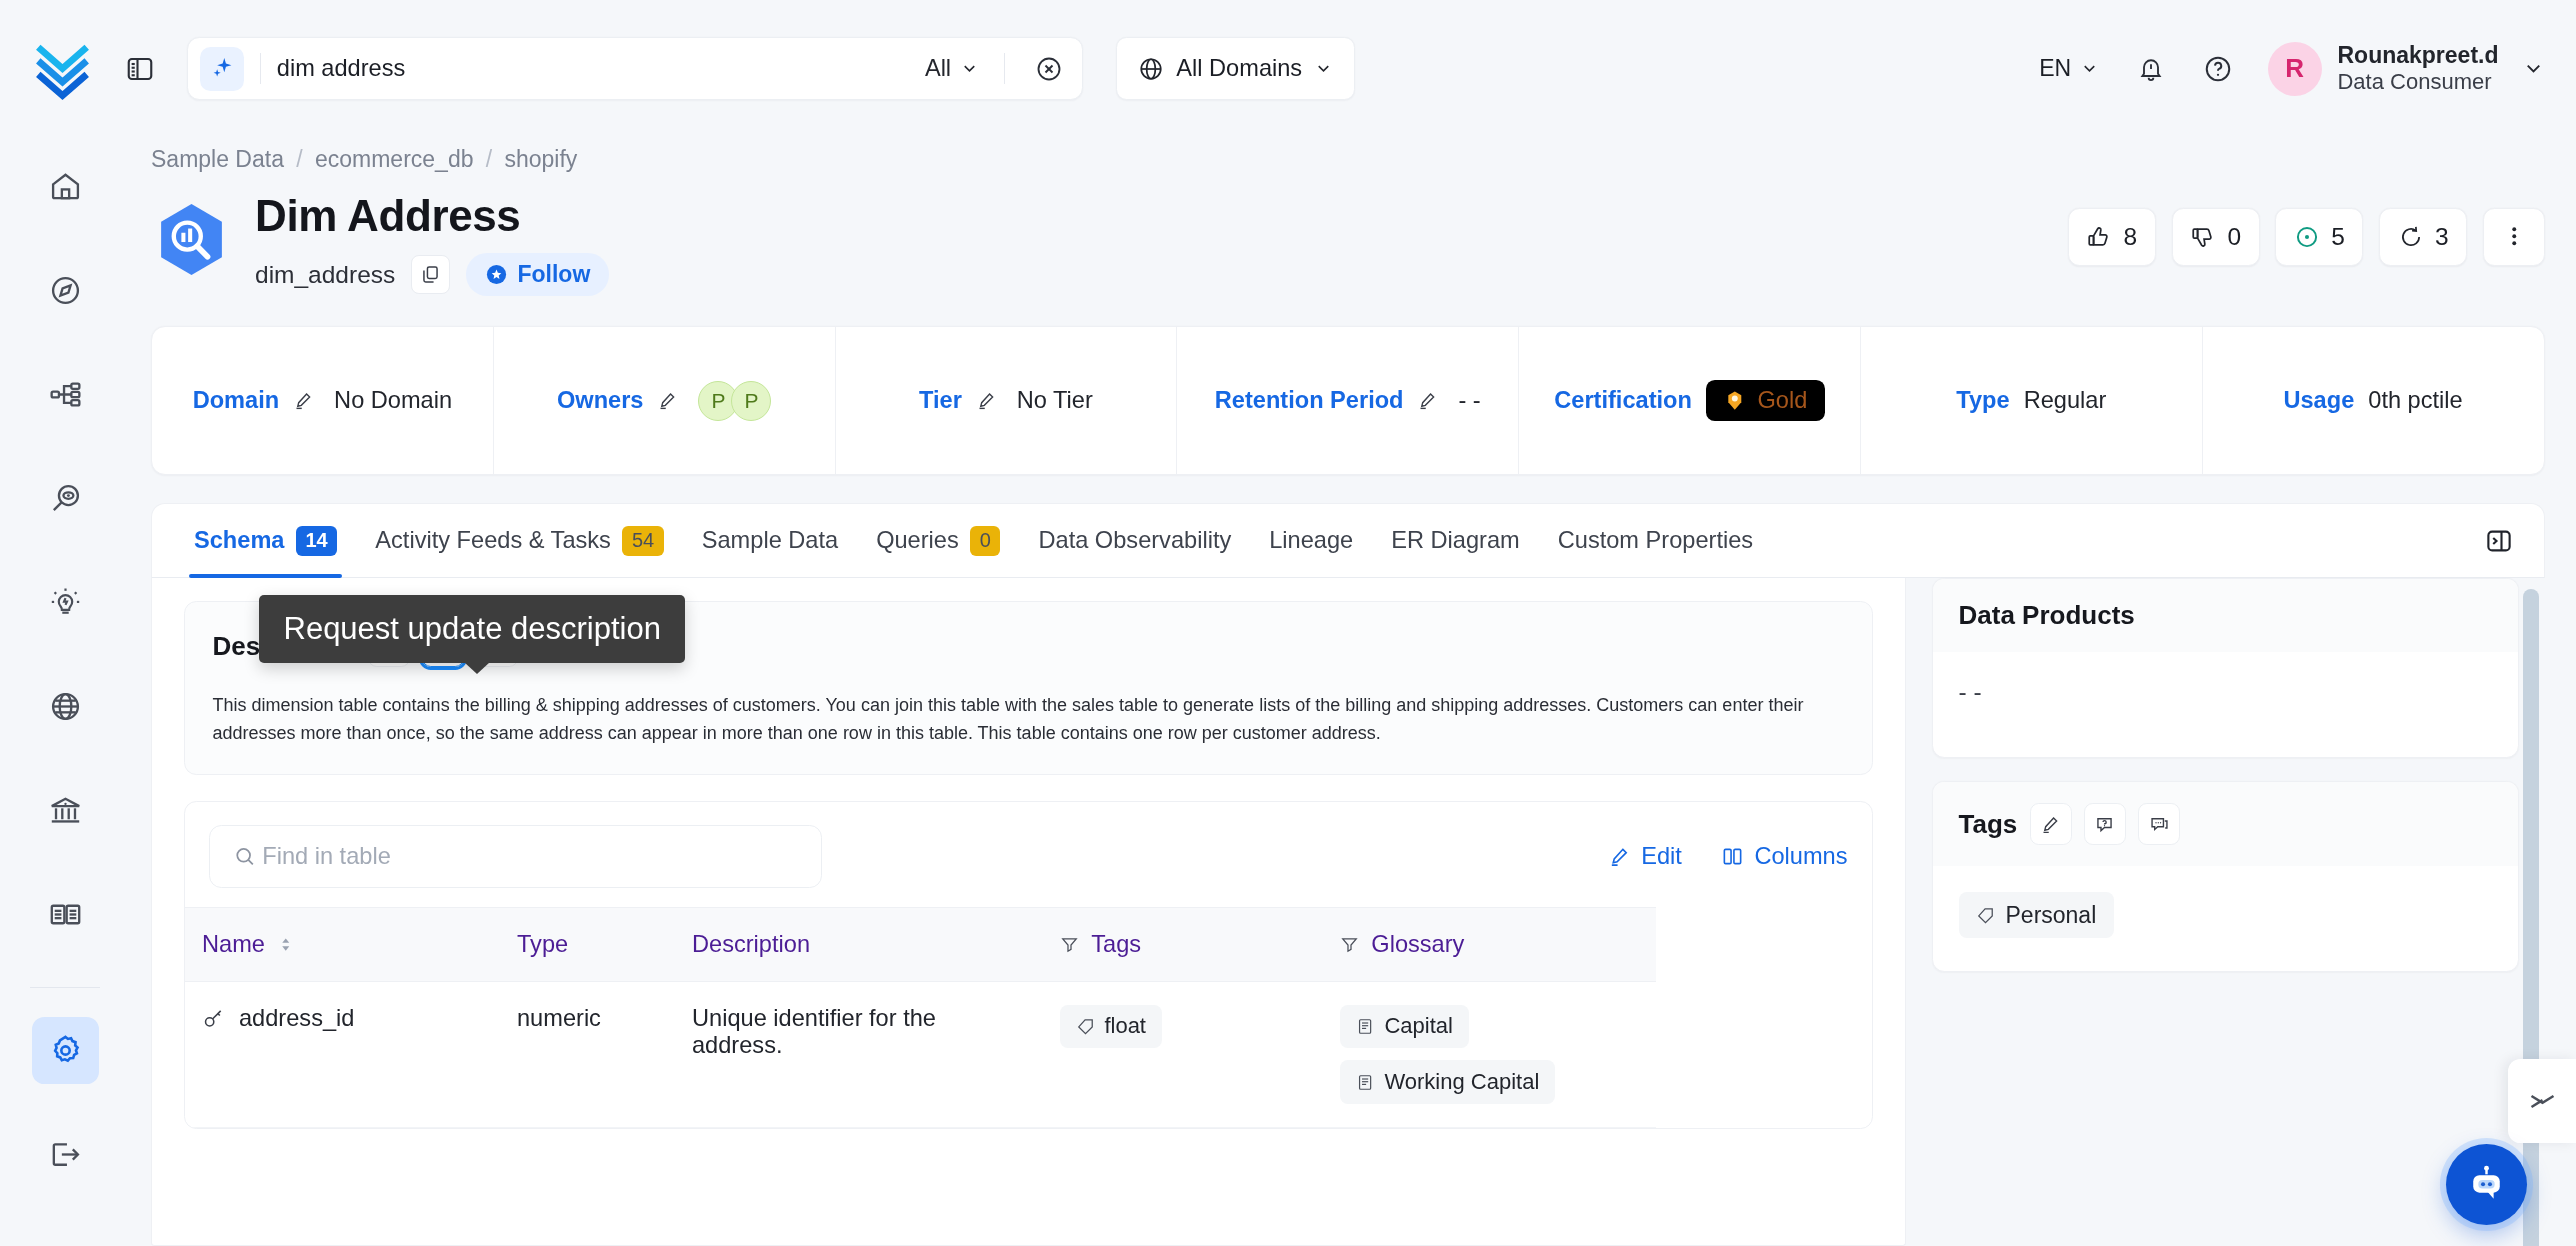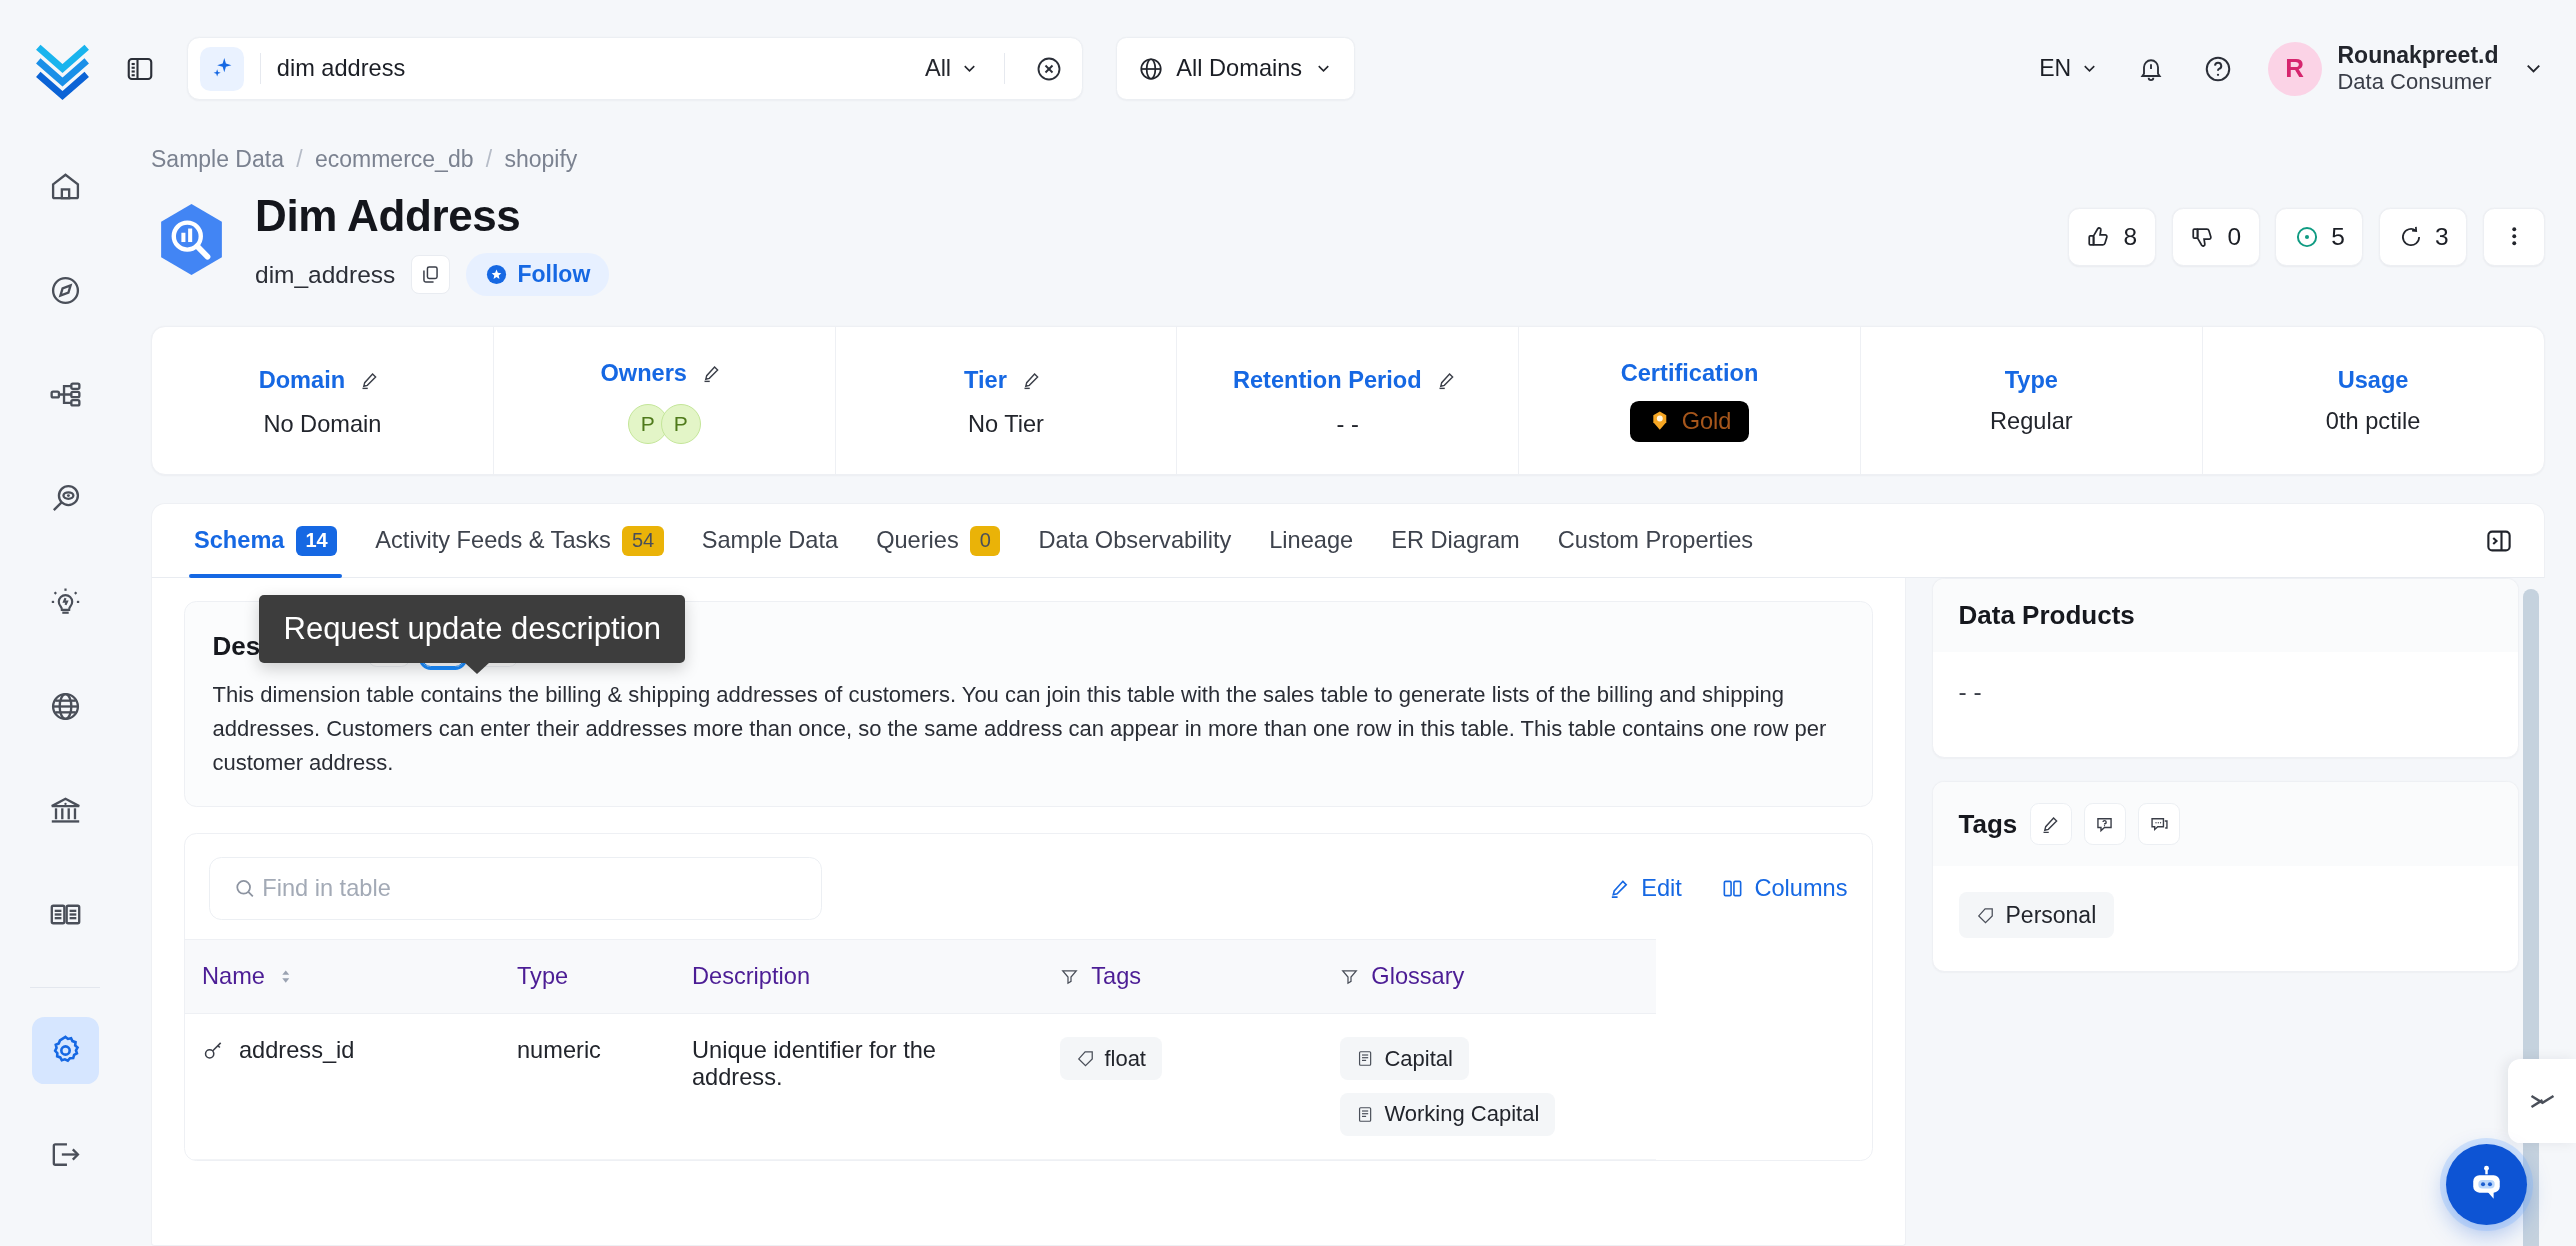--- a/index.html
+++ b/index.html
@@ -53,21 +53,21 @@
   .ptitle{font-size:44px;font-weight:bold;letter-spacing:-0.4px;color:#14161c;line-height:1.08}
   .subrow{display:flex;align-items:center;gap:15.8px;margin-top:14px}
   .fqn{font-size:24.5px;color:#2c2f37}
   .copy-btn{width:39px;height:39px;border:0.9px solid #e9ecf1;border-radius:7.9px;background:#fff;display:flex;align-items:center;justify-content:center;cursor:pointer}
   .follow{display:flex;align-items:center;gap:9.6px;background:#e7f0ff;color:#1668e3;border-radius:21px;padding:7.9px 19px;font-size:23px;font-weight:bold;cursor:pointer}
   .actions{margin-left:auto;display:flex;align-items:center;gap:15.8px;padding-top:15.8px}
   .abtn{height:58px;min-width:58px;background:#fff;border:0.9px solid #edeff3;border-radius:11.4px;display:flex;align-items:center;justify-content:center;gap:11.4px;padding:0 17.5px;font-size:24.5px;cursor:pointer;box-shadow:0 0.9px 1.8px rgba(16,24,40,.05)}
 
   
   .summary{margin:30px 0 0 10.5px;background:#fff;border:0.9px solid #eef0f4;border-radius:14px;height:149px;display:flex;align-items:stretch;box-shadow:0 0.9px 1.8px rgba(16,24,40,.04)}
-  .sumcell{flex:1 1 0;min-width:0;display:flex;flex-direction:column;align-items:center;justify-content:center;gap:14px;border-right:0.9px solid #eef0f4;padding:0 8.8px}
+  .sumcell{flex:1 1 0;min-width:0;display:flex;flex-direction:row;align-items:center;justify-content:center;gap:14px;border-right:0.9px solid #eef0f4;padding:0 8.8px}
   .sumcell:last-child{border-right:0}
   .sumhead{display:flex;align-items:center;gap:7.9px;font-size:23.6px;font-weight:bold;color:#1668e3;white-space:nowrap}
   .mini-edit{width:33px;height:33px;border-radius:7px;display:flex;align-items:center;justify-content:center;cursor:pointer}
   .sumval{font-size:23.6px;color:#22252c;white-space:nowrap}
   .owners{display:flex;align-items:center}
   .oav{width:40px;height:40px;border-radius:50%;background:#e3f5c7;border:0.9px solid #c4e699;color:#4f7a1b;display:flex;align-items:center;justify-content:center;font-size:21px}
   .oav+.oav{margin-left:-7px}
   .cert{display:flex;align-items:center;gap:10.5px;background:#000000;border-radius:8.8px;padding:7px 17.5px;font-size:23.6px;color:#a6561b}
 
   
@@ -81,21 +81,21 @@
 
   
   .split{margin-left:10.5px;flex:1 1 auto;display:flex;min-height:0;gap:26px;position:relative}
   .leftpane{flex:1 1 auto;min-width:0;background:#fff;border:0.9px solid #eef0f4;border-top:0;border-radius:0 0 3.5px 3.5px;padding:23px 31.5px 0 31.5px;overflow:hidden;position:relative}
 
   .descbox{background:#fbfcfd;border:0.9px solid #eef0f4;border-radius:12.3px;padding:23px 28px 26px}
   .desc-head{display:flex;align-items:center;gap:12.3px}
   .desc-title{font-size:26px;font-weight:bold;color:#16181e}
   .sq-btn{width:42px;height:42px;border:0.9px solid #eceff3;background:#fff;border-radius:8.8px;display:flex;align-items:center;justify-content:center;cursor:pointer}
   .sq-btn.focused{outline:3.5px solid #1a8cff;outline-offset:0.9px;border-color:#1a8cff}
-  .desc-text{margin-top:11px;font-size:22px;line-height:1.54;color:#2a2d35}
+  .desc-text{margin-top:25px;font-size:18px;line-height:1.54;color:#2a2d35}
 
   .tablecard{margin-top:26px;border:0.9px solid #eef0f4;border-radius:12.3px;overflow:hidden;background:#fff}
   .tbl-toolbar{display:flex;align-items:center;padding:23px 24.5px 19px}
   .findbox{width:613px;height:63px;border:0.9px solid #eceff3;border-radius:12.3px;display:flex;align-items:center;gap:6px;padding:0 23px;background:#fff}
   .findbox input{border:0;outline:0;font-size:23.6px;font-family:"Liberation Sans",sans-serif;background:transparent;width:100%}
   .findbox input::placeholder{color:#a3aab6}
   .tbl-actions{margin-left:auto;display:flex;align-items:center;gap:39px}
   .linkbtn{display:flex;align-items:center;gap:10.5px;color:#1668e3;font-size:23.6px;cursor:pointer}
 
   table{width:1470px;border-collapse:collapse;table-layout:fixed}

